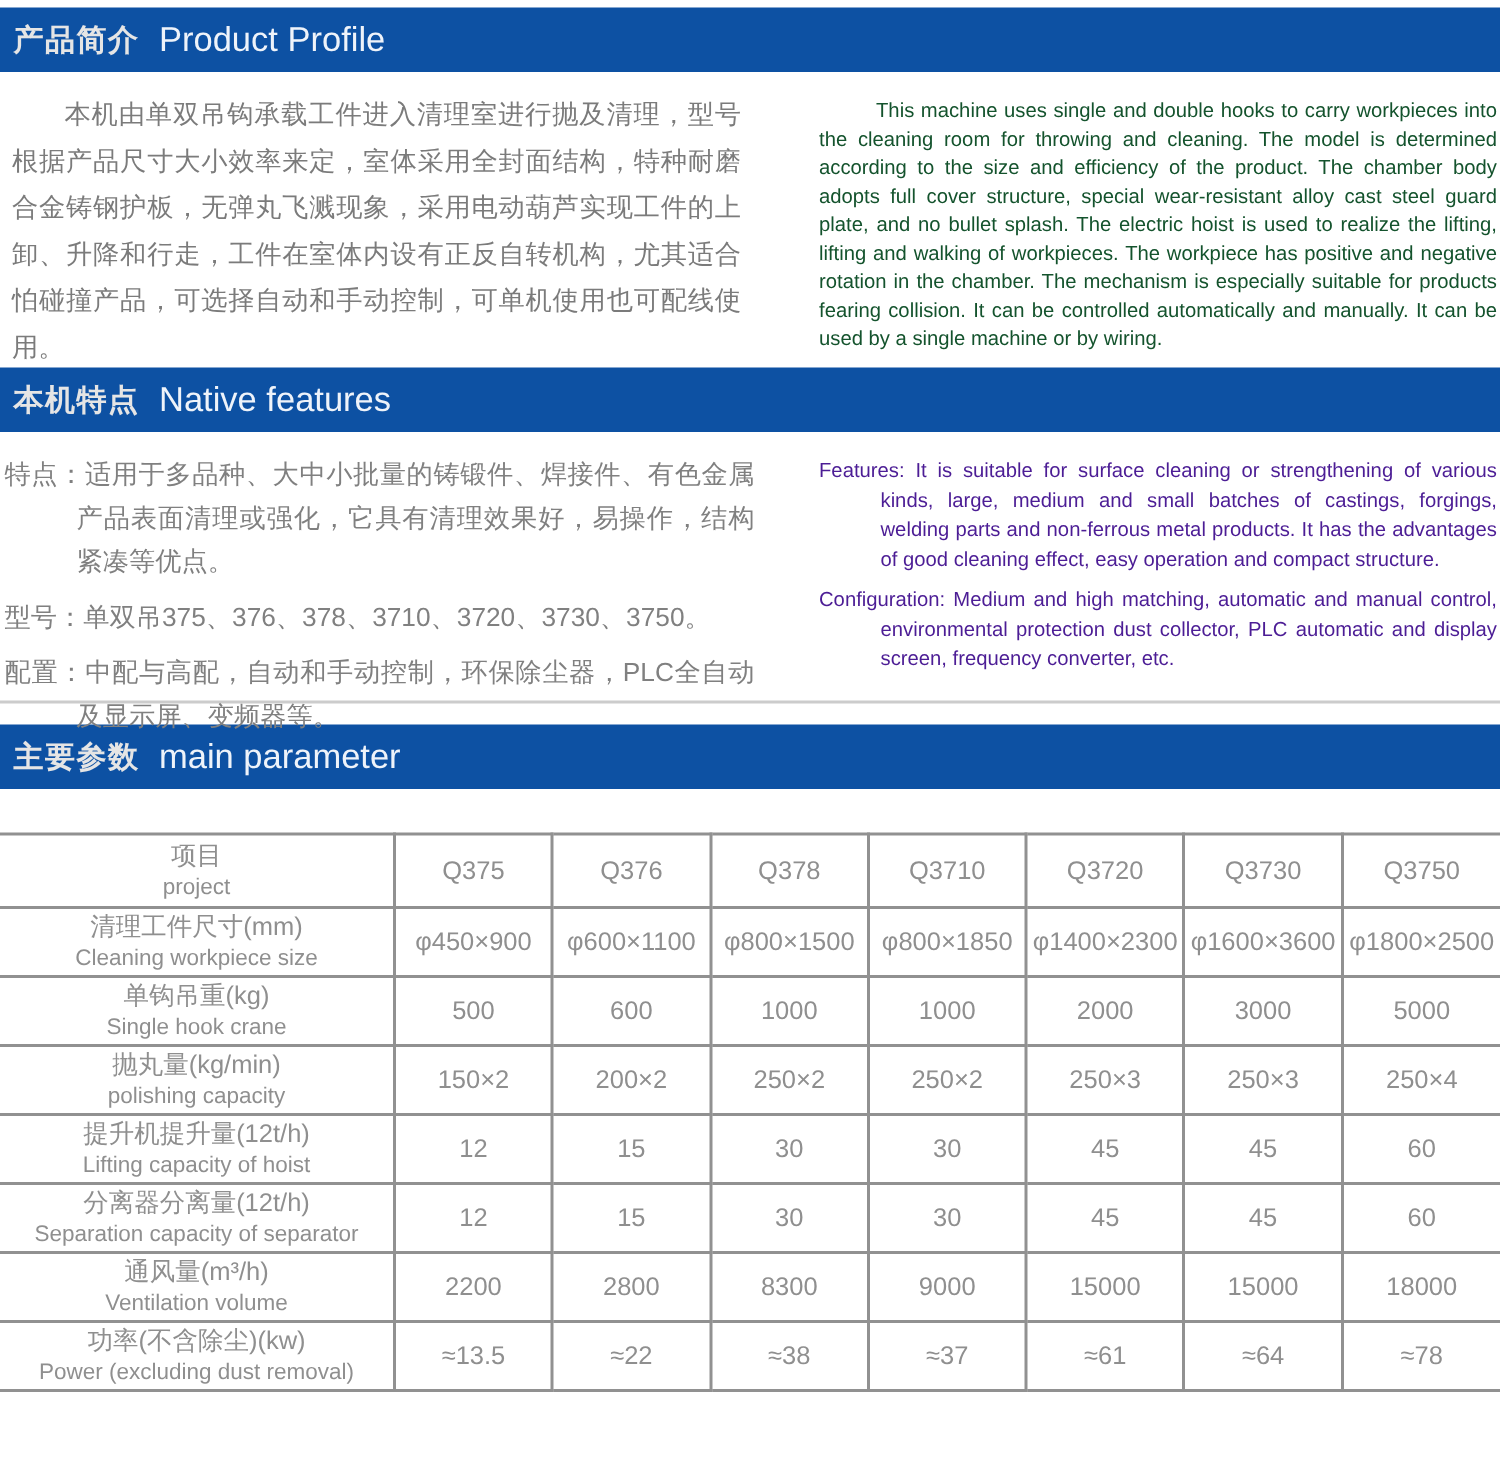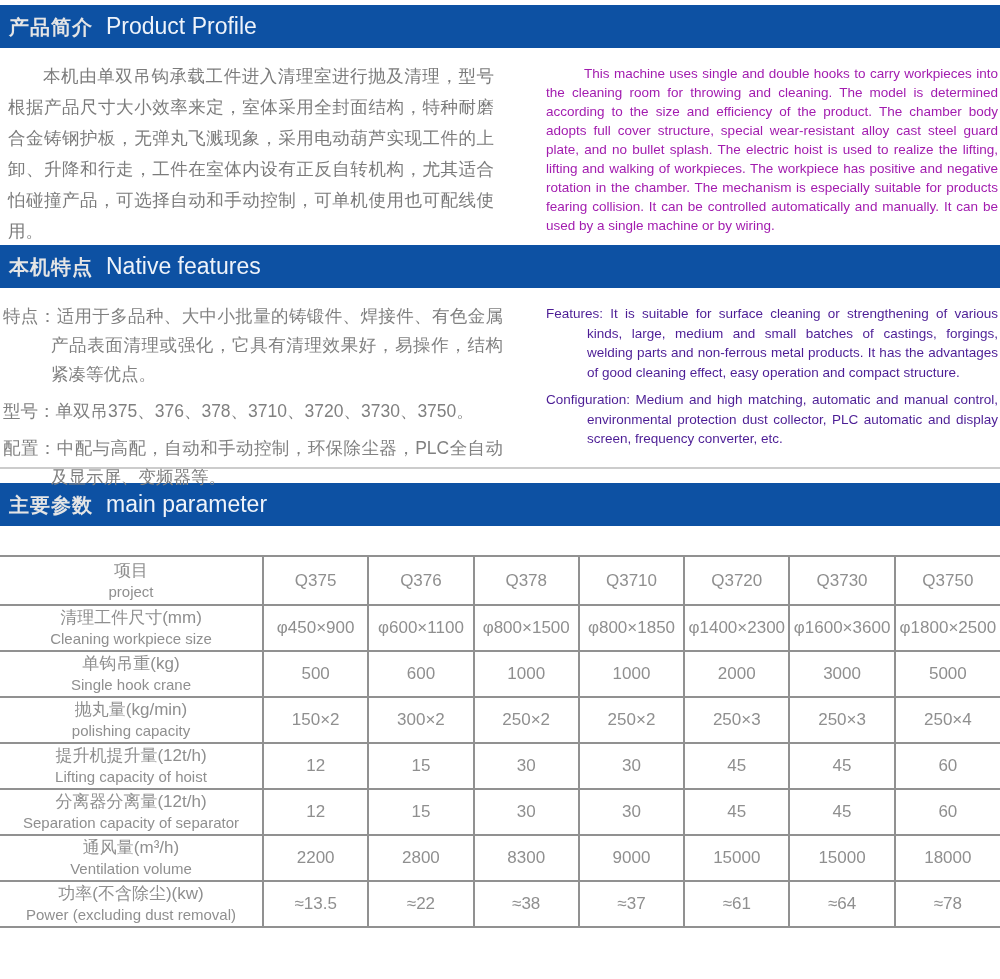--- a/index.html
+++ b/index.html
@@ -50,21 +50,21 @@
     line-height: 31px;
     color: #7b7b7b;
     text-align: justify;
     text-indent: 2em;
     margin: 0;
   }
   .en-para {
     width: 452px;
     font-size: 13.5px;
     line-height: 19px;
-    color: #a21caf;
+    color: #14532d;
     text-align: justify;
     text-indent: 38px;
     margin: 3px 0 0 0;
   }
 
   
   .features-cols {
     height: 179px;
     display: flex;
     justify-content: space-between;
@@ -225,21 +225,21 @@
           <td class="val-cell">2000</td>
           <td class="val-cell">3000</td>
           <td class="val-cell">5000</td>
         </tr>
         <tr>
           <th class="row-label">
             <div class="lbl-zh">抛丸量(kg/min)</div>
             <div class="lbl-en">polishing capacity</div>
           </th>
           <td class="val-cell">150×2</td>
-          <td class="val-cell">300×2</td>
+          <td class="val-cell">200×2</td>
           <td class="val-cell">250×2</td>
           <td class="val-cell">250×2</td>
           <td class="val-cell">250×3</td>
           <td class="val-cell">250×3</td>
           <td class="val-cell">250×4</td>
         </tr>
         <tr>
           <th class="row-label">
             <div class="lbl-zh">提升机提升量(12t/h)</div>
             <div class="lbl-en">Lifting capacity of hoist</div>

